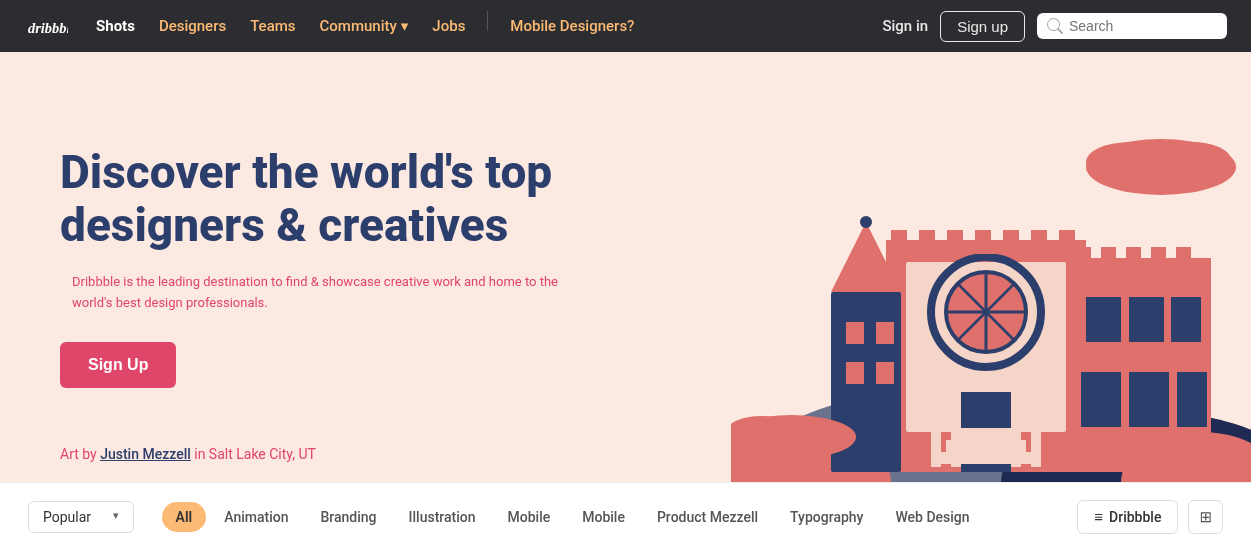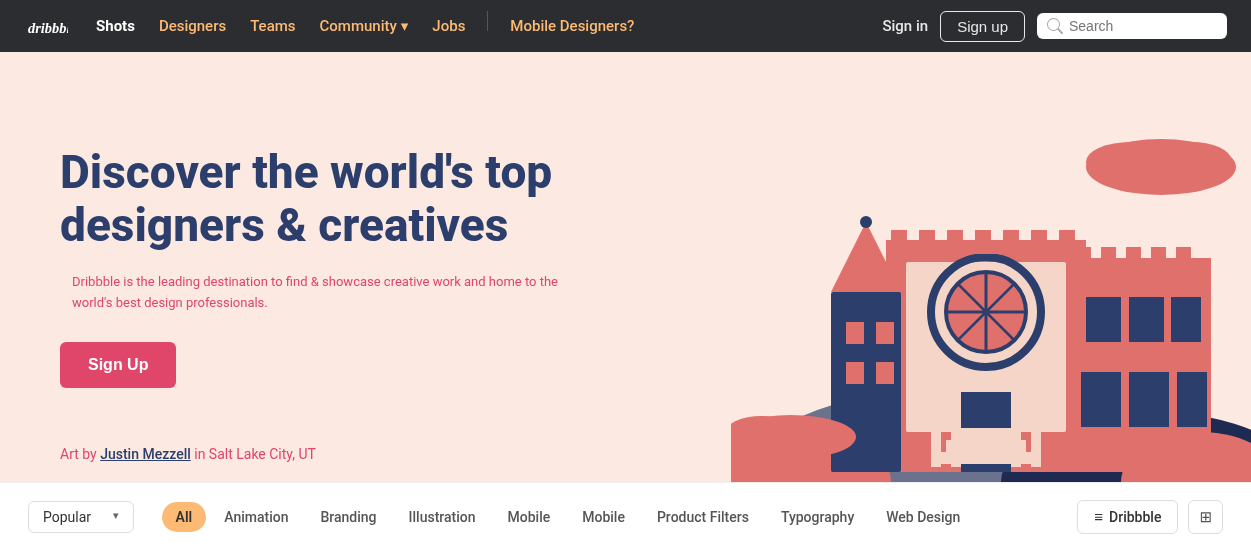--- a/index.html
+++ b/index.html
@@ -298,21 +298,21 @@
     <span class="chevron-icon">▾</span>
   </div>
 
   <div class="filter-tags">
     <span class="filter-tag active">All</span>
     <span class="filter-tag">Animation</span>
     <span class="filter-tag">Branding</span>
     <span class="filter-tag">Illustration</span>
     <span class="filter-tag">Mobile</span>
     <span class="filter-tag">Mobile</span>
-    <span class="filter-tag">Product Filters</span>
+    <span class="filter-tag">Product Mezzell</span>
     <span class="filter-tag">Typography</span>
     <span class="filter-tag">Web Design</span>
   </div>
 
   <div class="filter-right">
     <div class="filters-btn">
       <span class="filters-icon">≡</span>
       <span>Dribbble</span>
     </div>
     <div class="grid-toggle">

